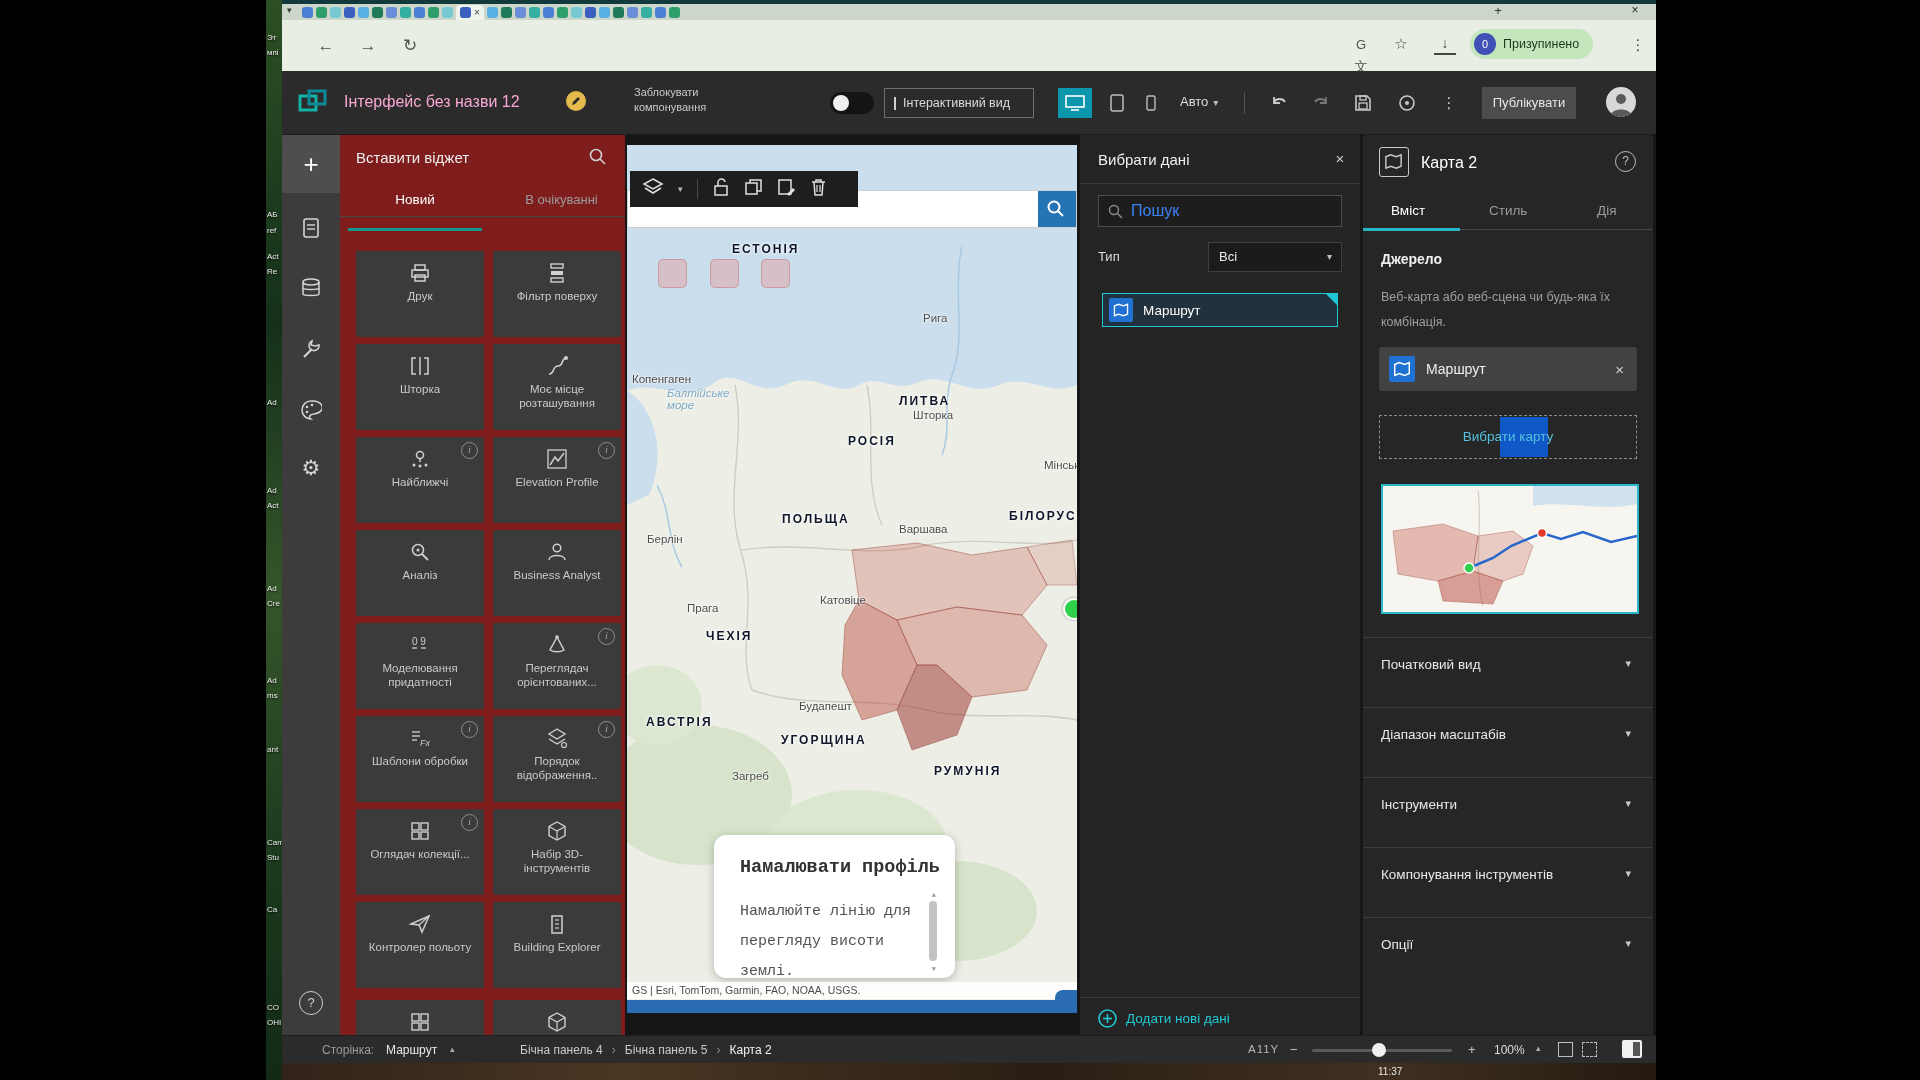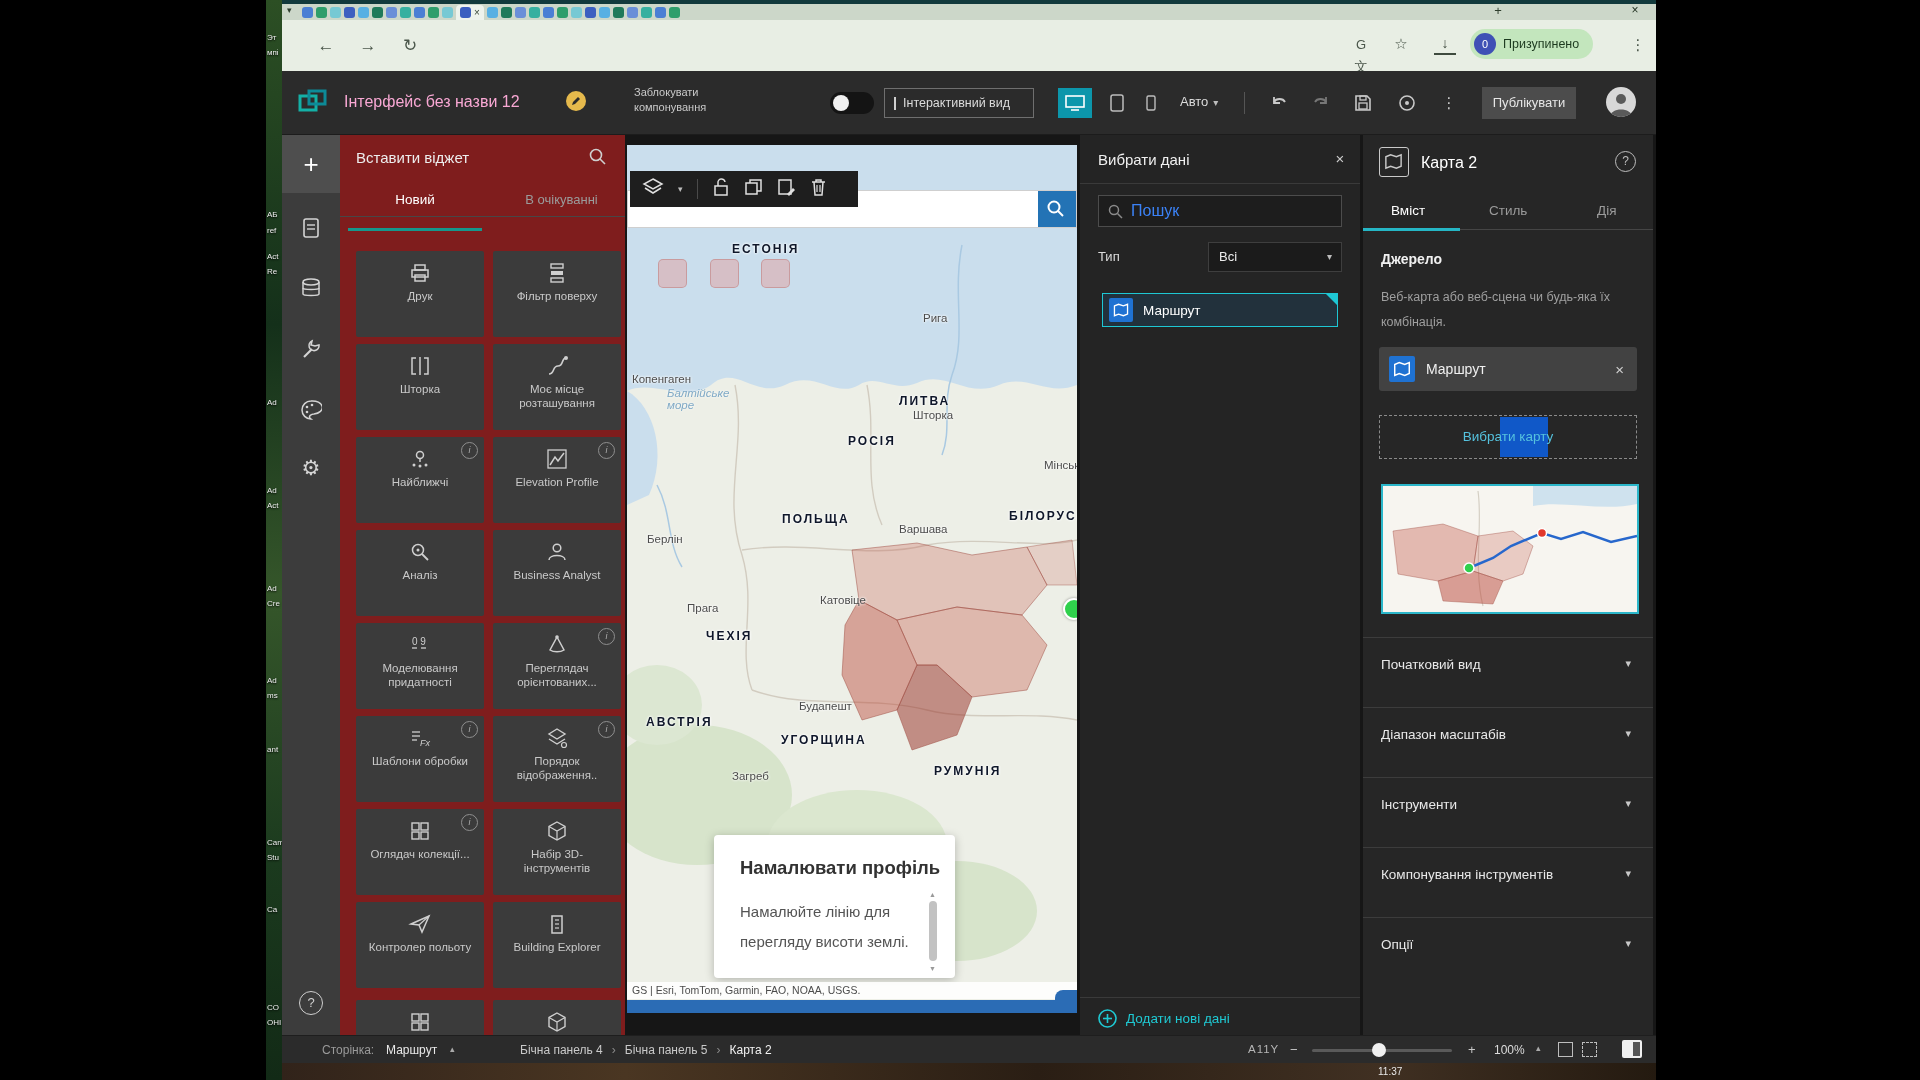--- a/index.html
+++ b/index.html
@@ -97,21 +97,21 @@
   #map-svg{position:absolute;left:0;top:0;}
   .maplabel{position:absolute;white-space:pre-line;transform:translate(-4px,-8px);}
   .ml-country{color:#0f172a;font-size:12px;letter-spacing:2px;font-weight:bold;text-shadow:0 0 3px #fff,0 0 3px #fff;}
   .ml-city{color:#4c4c4c;font-size:11.5px;text-shadow:0 0 3px #fff,0 0 3px #fff;}
   .ml-sea{color:#7fa9c6;font-size:11.5px;font-style:italic;text-shadow:0 0 3px #fff;}
   #map-searchbar{left:0;top:45px;width:450px;height:38px;background:#fff;border:1px solid #cfcfcf;box-sizing:border-box;}
   #map-search-btn{position:absolute;right:0;top:0;width:38px;height:36px;background:#2373b5;}
   #map-search-btn svg{margin:8px;}
   #map-toolbar{left:3px;top:26px;width:228px;height:36px;background:#1e1e1e;display:flex;align-items:center;gap:14px;padding-left:12px;box-sizing:border-box;}
   .ghost-btn{top:114px;width:27px;height:27px;border-radius:5px;background:rgba(224,166,166,.55);border:1px solid rgba(190,120,120,.5);}
-  #draw-popup{left:87px;top:690px;width:241px;height:143px;background:#fff;border-radius:4px;box-shadow:0 2px 10px rgba(0,0,0,.25);}
+  #draw-popup{left:87px;top:690px;width:241px;height:143px;background:#fff;border-radius:12px;box-shadow:0 2px 10px rgba(0,0,0,.25);font-family:Liberation Mono, monospace;}
   #draw-popup h4{margin:22px 0 0 26px;font-size:18.5px;color:#323232;}
   #popup-body{position:absolute;left:26px;top:62px;width:172px;color:#545454;font-size:15px;line-height:30px;}
   #popup-scroll{position:absolute;right:18px;top:66px;width:8px;height:60px;background:#c2c2c2;border-radius:4px;}
   #popup-up{position:absolute;right:19px;top:56px;color:#999;font-size:7px;}
   #popup-up::before{content:"▲";}
   #popup-dn{position:absolute;right:19px;top:130px;color:#999;font-size:7px;}
   #popup-dn::before{content:"▼";}
   #map-attrib{left:0;top:837px;width:450px;height:17px;background:rgba(255,255,255,.88);color:#4c4c4c;font-size:10.5px;line-height:17px;padding-left:5px;box-sizing:border-box;white-space:nowrap;}
   #map-bluebar{left:0;top:855px;width:450px;height:13px;background:#2b6cb5;}
   #map-bluebump{left:428px;top:845px;width:34px;height:12px;background:#2b6cb5;border-radius:8px 8px 0 0;}

